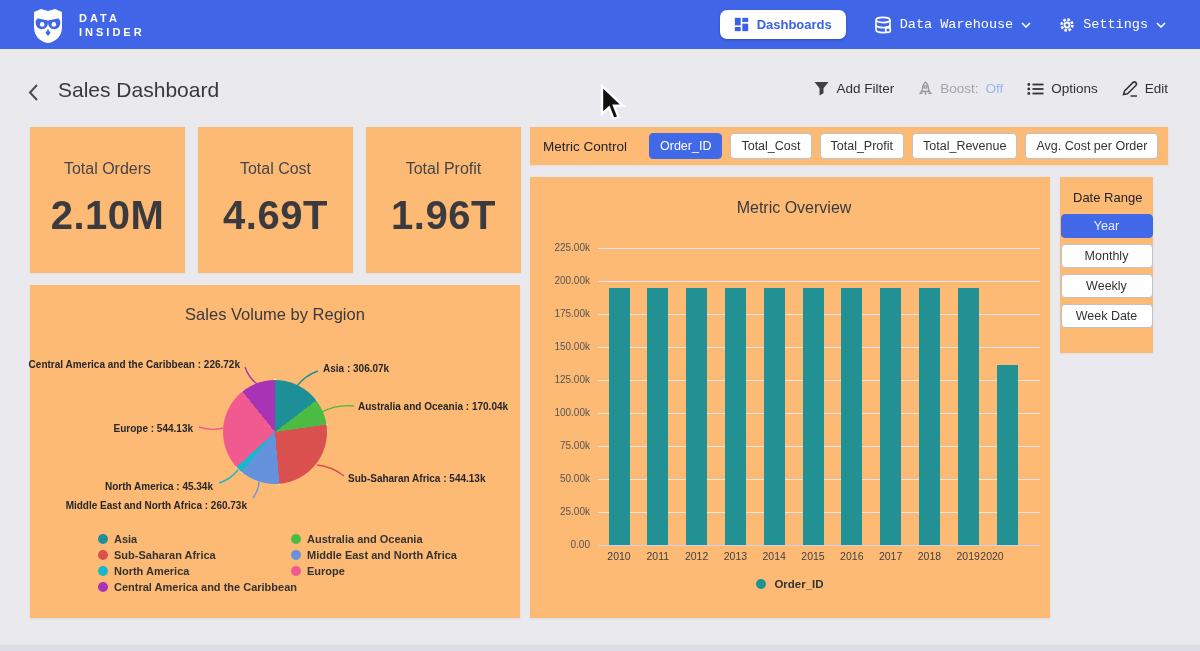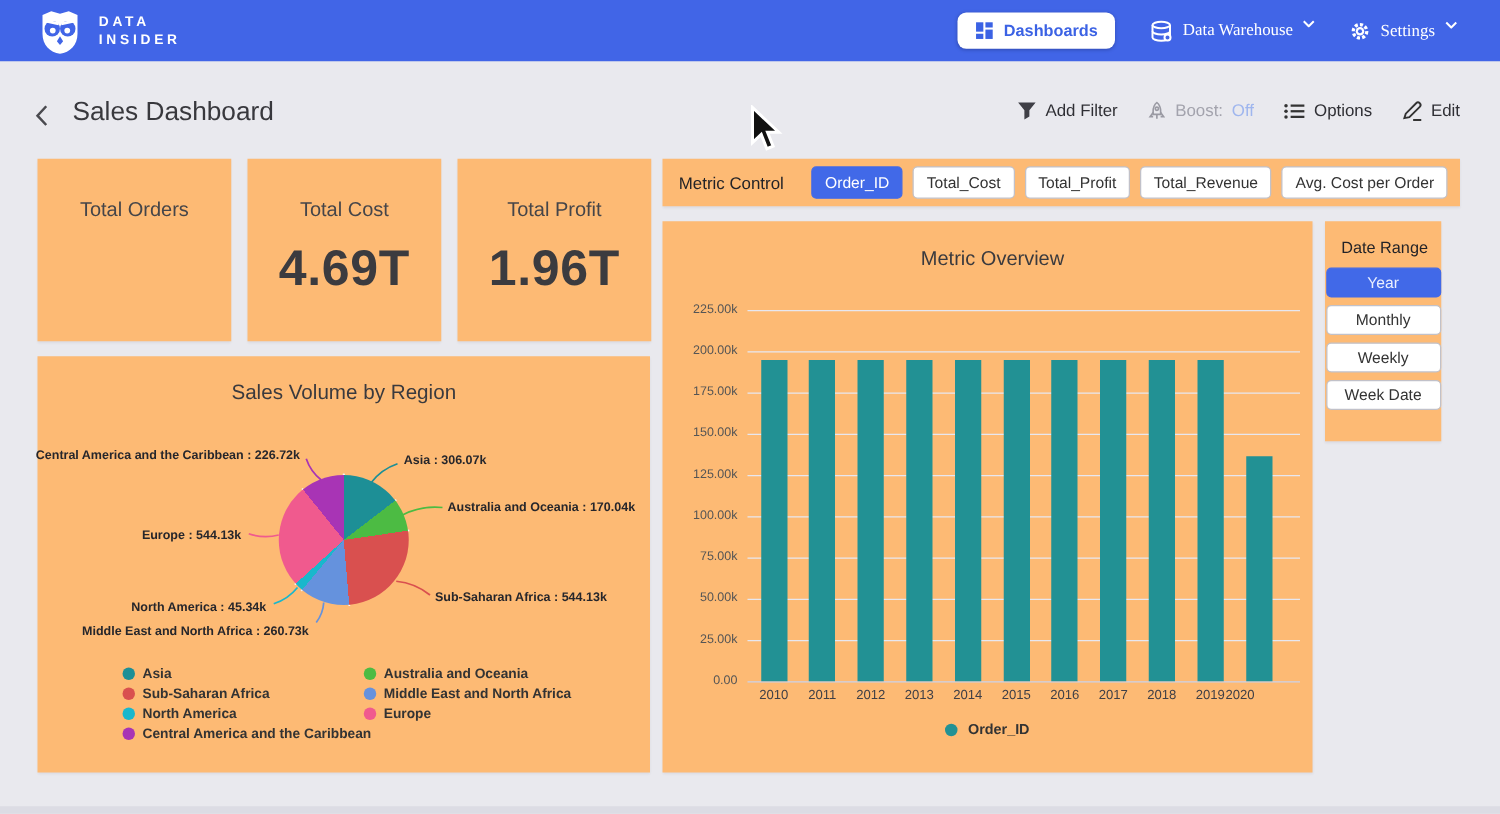--- a/index.html
+++ b/index.html
@@ -15,22 +15,22 @@
 
   
   .navbar { position:absolute; left:0; top:0; width:1200px; height:49px; background:#4165e7;
             display:flex; align-items:center; }
   .brand { display:flex; align-items:center; gap:11px; margin-left:28px; }
   .brand-text { color:#fff; font-size:11px; font-weight:700; letter-spacing:3px; line-height:14px; }
   .nav-right { margin-left:auto; display:flex; align-items:center; gap:28px; padding-right:34px; }
   .pill-btn { display:flex; align-items:center; gap:8px; background:#fff; border:none; cursor:pointer;
               border-radius:7px; padding:7px 14px; font-size:13px; font-weight:700; color:#3b62e4;
               font-family:inherit; box-shadow:0 1px 3px rgba(0,0,30,.25); }
-  .nav-item { display:flex; align-items:flex-start; gap:8px; color:#fff; font-size:13.5px; font-weight:500;
-              background:none; border:none; cursor:pointer; font-family:Liberation Serif, serif; }
+  .nav-item { display:flex; align-items:center; gap:8px; color:#fff; font-size:13.5px; font-weight:500;
+              background:none; border:none; cursor:pointer; font-family:Liberation Mono, monospace; }
 
   
   .back-btn { position:absolute; left:27px; top:83px; background:none; border:none; cursor:pointer; }
   .page-title { position:absolute; left:58px; top:78px; font-size:21px; font-weight:500; color:#38383d; }
   .header-actions { position:absolute; right:32px; top:80px; display:flex; align-items:center; gap:24px; }
   .h-act { display:flex; align-items:center; gap:7px; font-size:13.5px; font-weight:500; color:#2f2f34;
            background:none; border:none; cursor:pointer; font-family:inherit; }
   .boost-label { color:#a3a3ad; }
   .boost-value { color:#9fb6ee; }
 
@@ -177,20 +177,21 @@
     <svg width="16" height="17" viewBox="0 0 16 17" fill="none" stroke="#333" stroke-width="1.5">
       <path d="M1.5 14.5 L2.6 10.9 L10.9 2.6 C11.7 1.8 13 1.8 13.8 2.6 C14.6 3.4 14.6 4.7 13.8 5.5 L5.5 13.8 L1.5 14.5 Z"></path>
       <path d="M8.5 16 H15"></path>
     </svg>
     <span>Edit</span>
   </button>
 </div>
 
 <div class="panel kpi" style="left:30px">
   <div class="kpi-label">Total Orders</div>
+  <div class="kpi-value">2.10M</div>
 </div>
 <div class="panel kpi" style="left:198px">
   <div class="kpi-label">Total Cost</div>
   <div class="kpi-value">4.69T</div>
 </div>
 <div class="panel kpi" style="left:366px">
   <div class="kpi-label">Total Profit</div>
   <div class="kpi-value">1.96T</div>
 </div>
 

